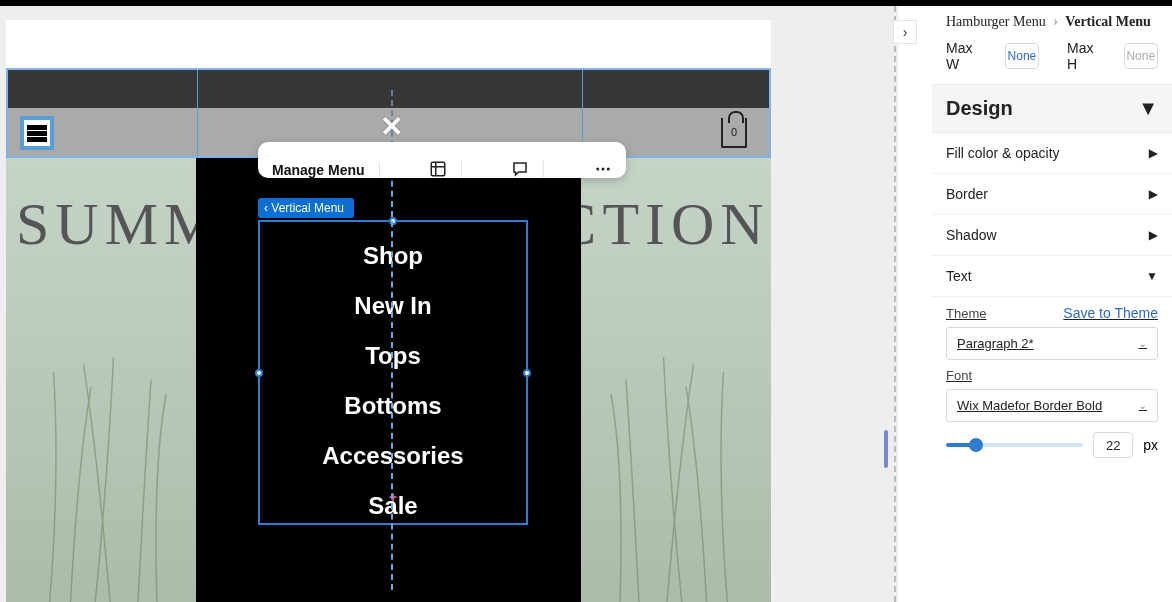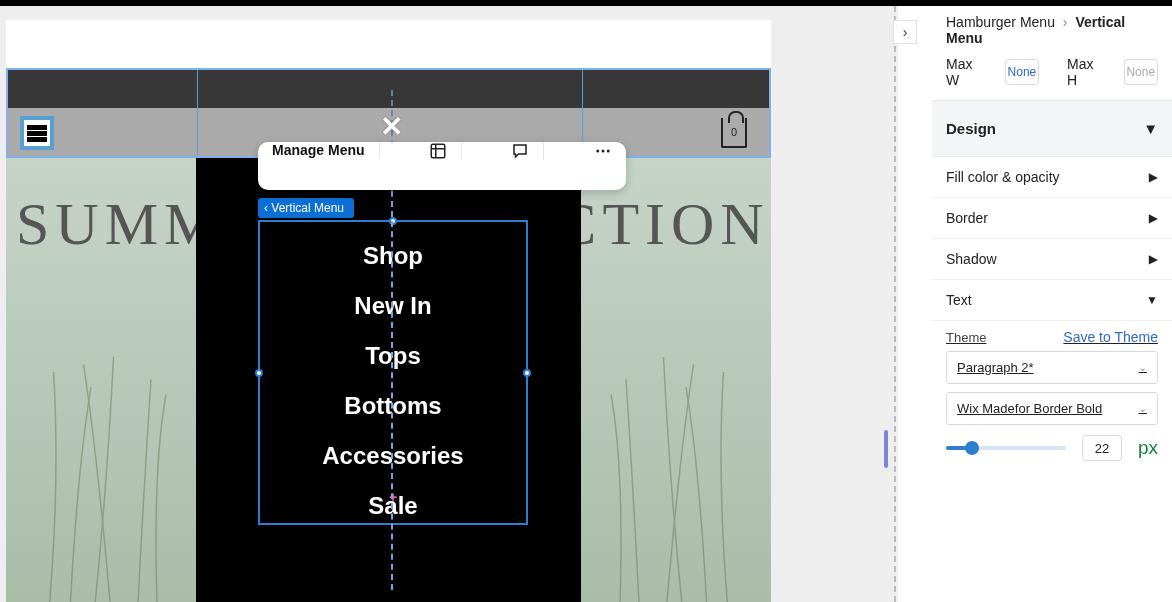--- a/index.html
+++ b/index.html
@@ -155,22 +155,22 @@
 }
 .menu-item {
   color:#fff; font-size: 24px; font-weight:700;
 }
 .toolbar {
   position:absolute;
   top: 122px; left: 252px;
   background:#fff;
   border-radius: 10px;
   box-shadow: 0 3px 10px rgba(0,0,0,.2);
-  display:flex; align-items:flex-start;
-  height: 48px;
+  display:flex; align-items:flex-end;
+  height: 36px;
   overflow:hidden;
   gap:36px;
 }
 .toolbar div {
   display:flex; align-items:center; justify-content:center;
   padding: 0 14px;
   border-right: 1px solid #e5e5e5;
   font-size:14px; font-weight:600; color:#111;
 }
 .toolbar div:last-child { border-right:none; }
@@ -201,20 +201,21 @@
   position:absolute;
   top: 6px; right: 0;
   width: 240px; height: 596px;
   background:#fff;
   font-size:13px;
   color:#222;
 }
 .breadcrumb {
   padding: 8px 14px 10px;
   font-size:14px;
+  font-family:Liberation Serif, serif;
 }
 .breadcrumb .cur { font-weight:700; }
 .breadcrumb .sep { color:#888; margin:0 4px; }
 .dim-row {
   display:flex; align-items:center; gap:28px;
   padding: 0 14px 12px;
 }
 .dim-row label { font-size:14px; color:#222;}
 .dim-input {
   border:1px solid #d9d9d9;
@@ -222,23 +223,23 @@
   width: 48px; height: 26px;
   display:flex; align-items:center; justify-content:center;
   font-size:12px;
 }
 .dim-input.link { color:#2f68c5; }
 .dim-input.grey { color:#aaa; }
 .section-head {
   background:#f4f5f7;
   border-top:1px solid #eaeaea;
   border-bottom:1px solid #eaeaea;
-  padding: 19px 14px;
+  padding: 12px 14px;
   font-weight:700;
-  font-size:15px;
+  font-size:20px;
   display:flex; justify-content:space-between; align-items:center;
 }
 .tab-strip {
   display:flex;
   border: 3px solid #e2664e;
   border-radius: 6px;
   margin: 0;
 }
 .tab {
   flex:1; text-align:center;
@@ -259,21 +260,21 @@
 .field-label a{ color:#2f68c5; font-size:14px; text-decoration:none;}
 .select {
   border:1px solid #d9d9d9; border-radius:3px;
   padding: 8px 10px;
   font-size:13px;
   display:flex; justify-content:space-between; align-items:center;
   color:#222;
 }
 .select .chev{ color:#888; font-size:10px;}
 .slider-row {
-  display:flex; align-items:center; gap:16px;
+  display:flex; align-items:center; gap:10px;
   padding: 10px 14px 0;
 }
 .slider {
   position:relative; flex:1; height: 4px;
   background:#d7e4f5; border-radius:3px;
 }
 .slider .fill{
   position:absolute; left:0; top:0; bottom:0;
   width: 22%;
   background:#2f7dd1;
@@ -283,21 +284,21 @@
   position:absolute; left:22%; top:50%;
   width:14px; height:14px; margin:-7px 0 0 -7px;
   background:#2f7dd1; border-radius:50%;
 }
 .num-box {
   border:1px solid #d9d9d9; border-radius:4px;
   width:40px; height:26px;
   display:flex; align-items:center; justify-content:center;
   font-size:13px;
 }
-.unit { font-size:19px; color:#15803d;}
+.unit { font-size:14px; color:#000000;}
 .icon-svg{ width:18px; height:18px; }
 </style>
 </head>
 <body>
 
 <div class="top-bar"></div>
 
 <div class="workspace">
   <div class="page-canvas">
 
@@ -438,20 +439,23 @@
       <span>Theme</span>
       <a>Save to Theme</a>
     </div>
     <div class="select">
       <span>Paragraph 2*</span>
       <span class="chev">⌄</span>
     </div>
   </div>
 
   <div class="field-group">
+    <div class="field-label">
+      <span>Font</span>
+    </div>
     <div class="select">
       <span>Wix Madefor Border Bold</span>
       <span class="chev">⌄</span>
     </div>
   </div>
 
   <div class="slider-row">
     <div class="slider">
       <div class="fill"></div>
         <div class="thumb"></div>

